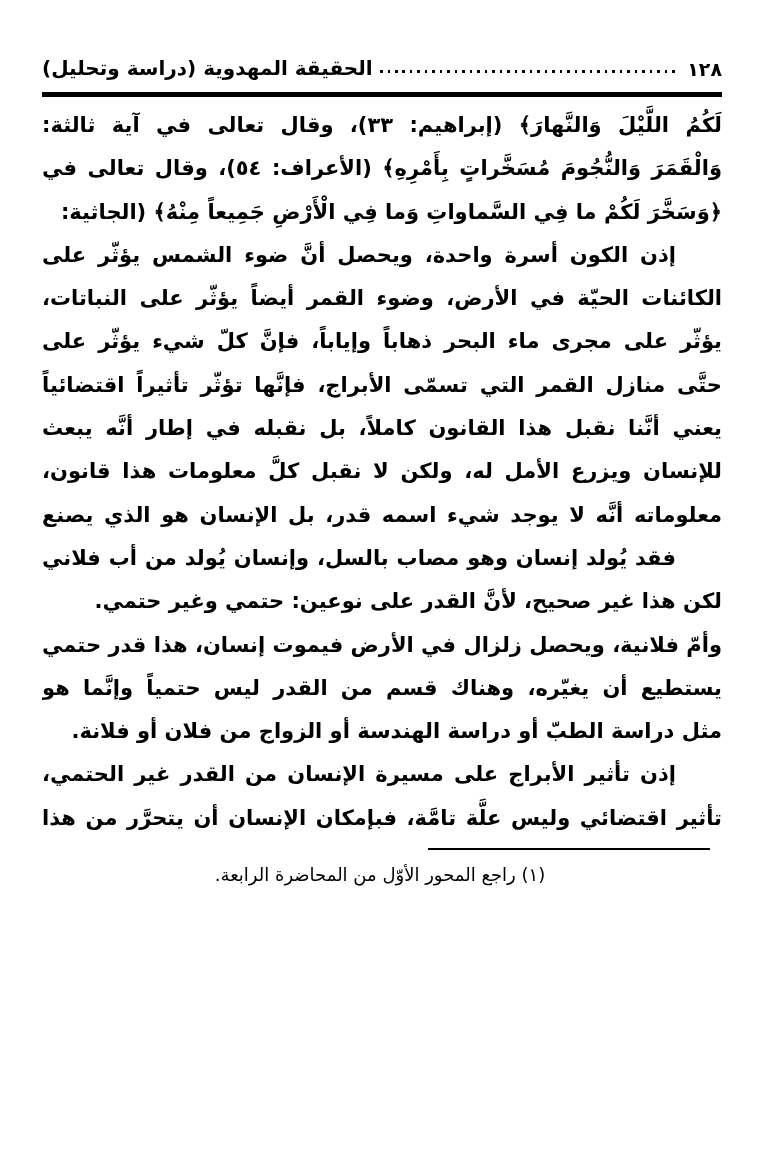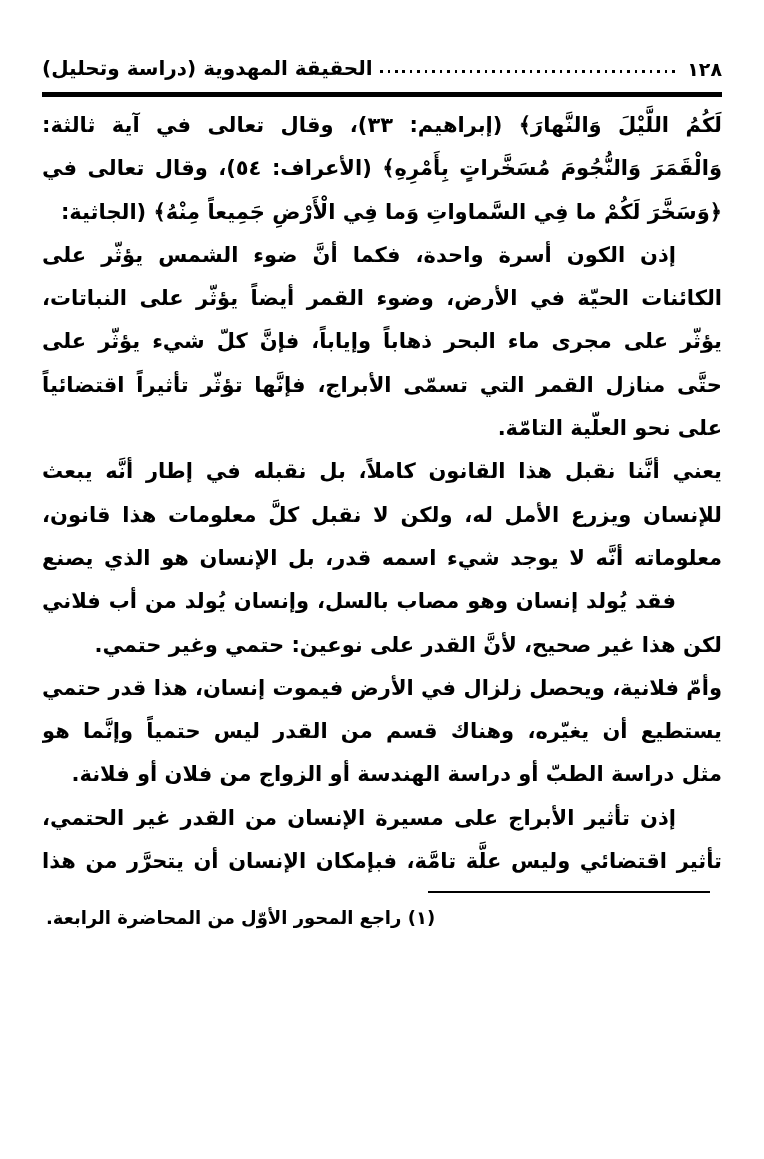--- a/index.html
+++ b/index.html
@@ -65,22 +65,22 @@
   .line.para-end { text-align:right; text-align-last:right; }
   
   .footnote-separator {
     width:282px;
     height:2px;
     background:#000;
     margin:8px 12px 10px auto;
   }
   .footnote-text {
     font-size:18px;
-    font-weight:700;
-    text-align:left;
+    font-weight:400;
+    text-align:center;
     padding-left:4px;
     padding-right:8px;
     line-height:30px;
   }
 </style>
 </head>
 <body>
 
 <div class="page">
 
@@ -90,25 +90,24 @@
     <span class="header-page-number">١٢٨</span>
   </div>
 
   <div class="header-rule"></div>
 
   <div class="body-text">
 
   <div class="line">لَكُمُ اللَّيْلَ وَالنَّهارَ﴾ (إبراهيم: ٣٣)، وقال تعالى في آية ثالثة: ﴿وَالشَّمْسَ</div>
       <div class="line">وَالْقَمَرَ وَالنُّجُومَ مُسَخَّراتٍ بِأَمْرِهِ﴾ (الأعراف: ٥٤)، وقال تعالى في آية رابعة:</div>
       <div class="line para-end">﴿وَسَخَّرَ لَكُمْ ما فِي السَّماواتِ وَما فِي الْأَرْضِ جَمِيعاً مِنْهُ﴾ (الجاثية: ١٣).</div>
-      <div class="line indent">إذن الكون أسرة واحدة، فكما أنَّ ضوء الشمس يؤثّر على</div>
+      <div class="line indent">إذن الكون أسرة واحدة، ويحصل أنَّ ضوء الشمس يؤثّر على</div>
       <div class="line">الكائنات الحيّة في الأرض، وضوء القمر أيضاً يؤثّر على النباتات، فهو</div>
       <div class="line">يؤثّر على مجرى ماء البحر ذهاباً وإياباً، فإنَّ كلّ شيء يؤثّر على الإنسان</div>
       <div class="line">حتَّى منازل القمر التي تسمّى الأبراج، فإنَّها تؤثّر تأثيراً اقتضائياً يعني ليس</div>
-      <div class="line para-end">على نحو العلّية التامّة.</div>
       <div class="line">يعني أنَّنا نقبل هذا القانون كاملاً، بل نقبله في إطار أنَّه يبعث التفاؤل</div>
       <div class="line">للإنسان ويزرع الأمل له، ولكن لا نقبل كلَّ معلومات هذا قانون، فمن</div>
       <div class="line">معلوماته أنَّه لا يوجد شيء اسمه قدر، بل الإنسان هو الذي يصنع القدر،</div>
       <div class="line indent">فقد يُولد إنسان وهو مصاب بالسل، وإنسان يُولد من أب فلاني</div>
       <div class="line para-end">لكن هذا غير صحيح، لأنَّ القدر على نوعين: حتمي وغير حتمي.</div>
       <div class="line">وأمّ فلانية، ويحصل زلزال في الأرض فيموت إنسان، هذا قدر حتمي لا</div>
       <div class="line">يستطيع أن يغيّره، وهناك قسم من القدر ليس حتمياً وإنَّما هو اقتضائي،</div>
       <div class="line para-end">مثل دراسة الطبّ أو دراسة الهندسة أو الزواج من فلان أو فلانة.</div>
       <div class="line indent">إذن تأثير الأبراج على مسيرة الإنسان من القدر غير الحتمي، فهو</div>
       <div class="line">تأثير اقتضائي وليس علَّة تامَّة، فبإمكان الإنسان أن يتحرَّر من هذا التأثير</div>

